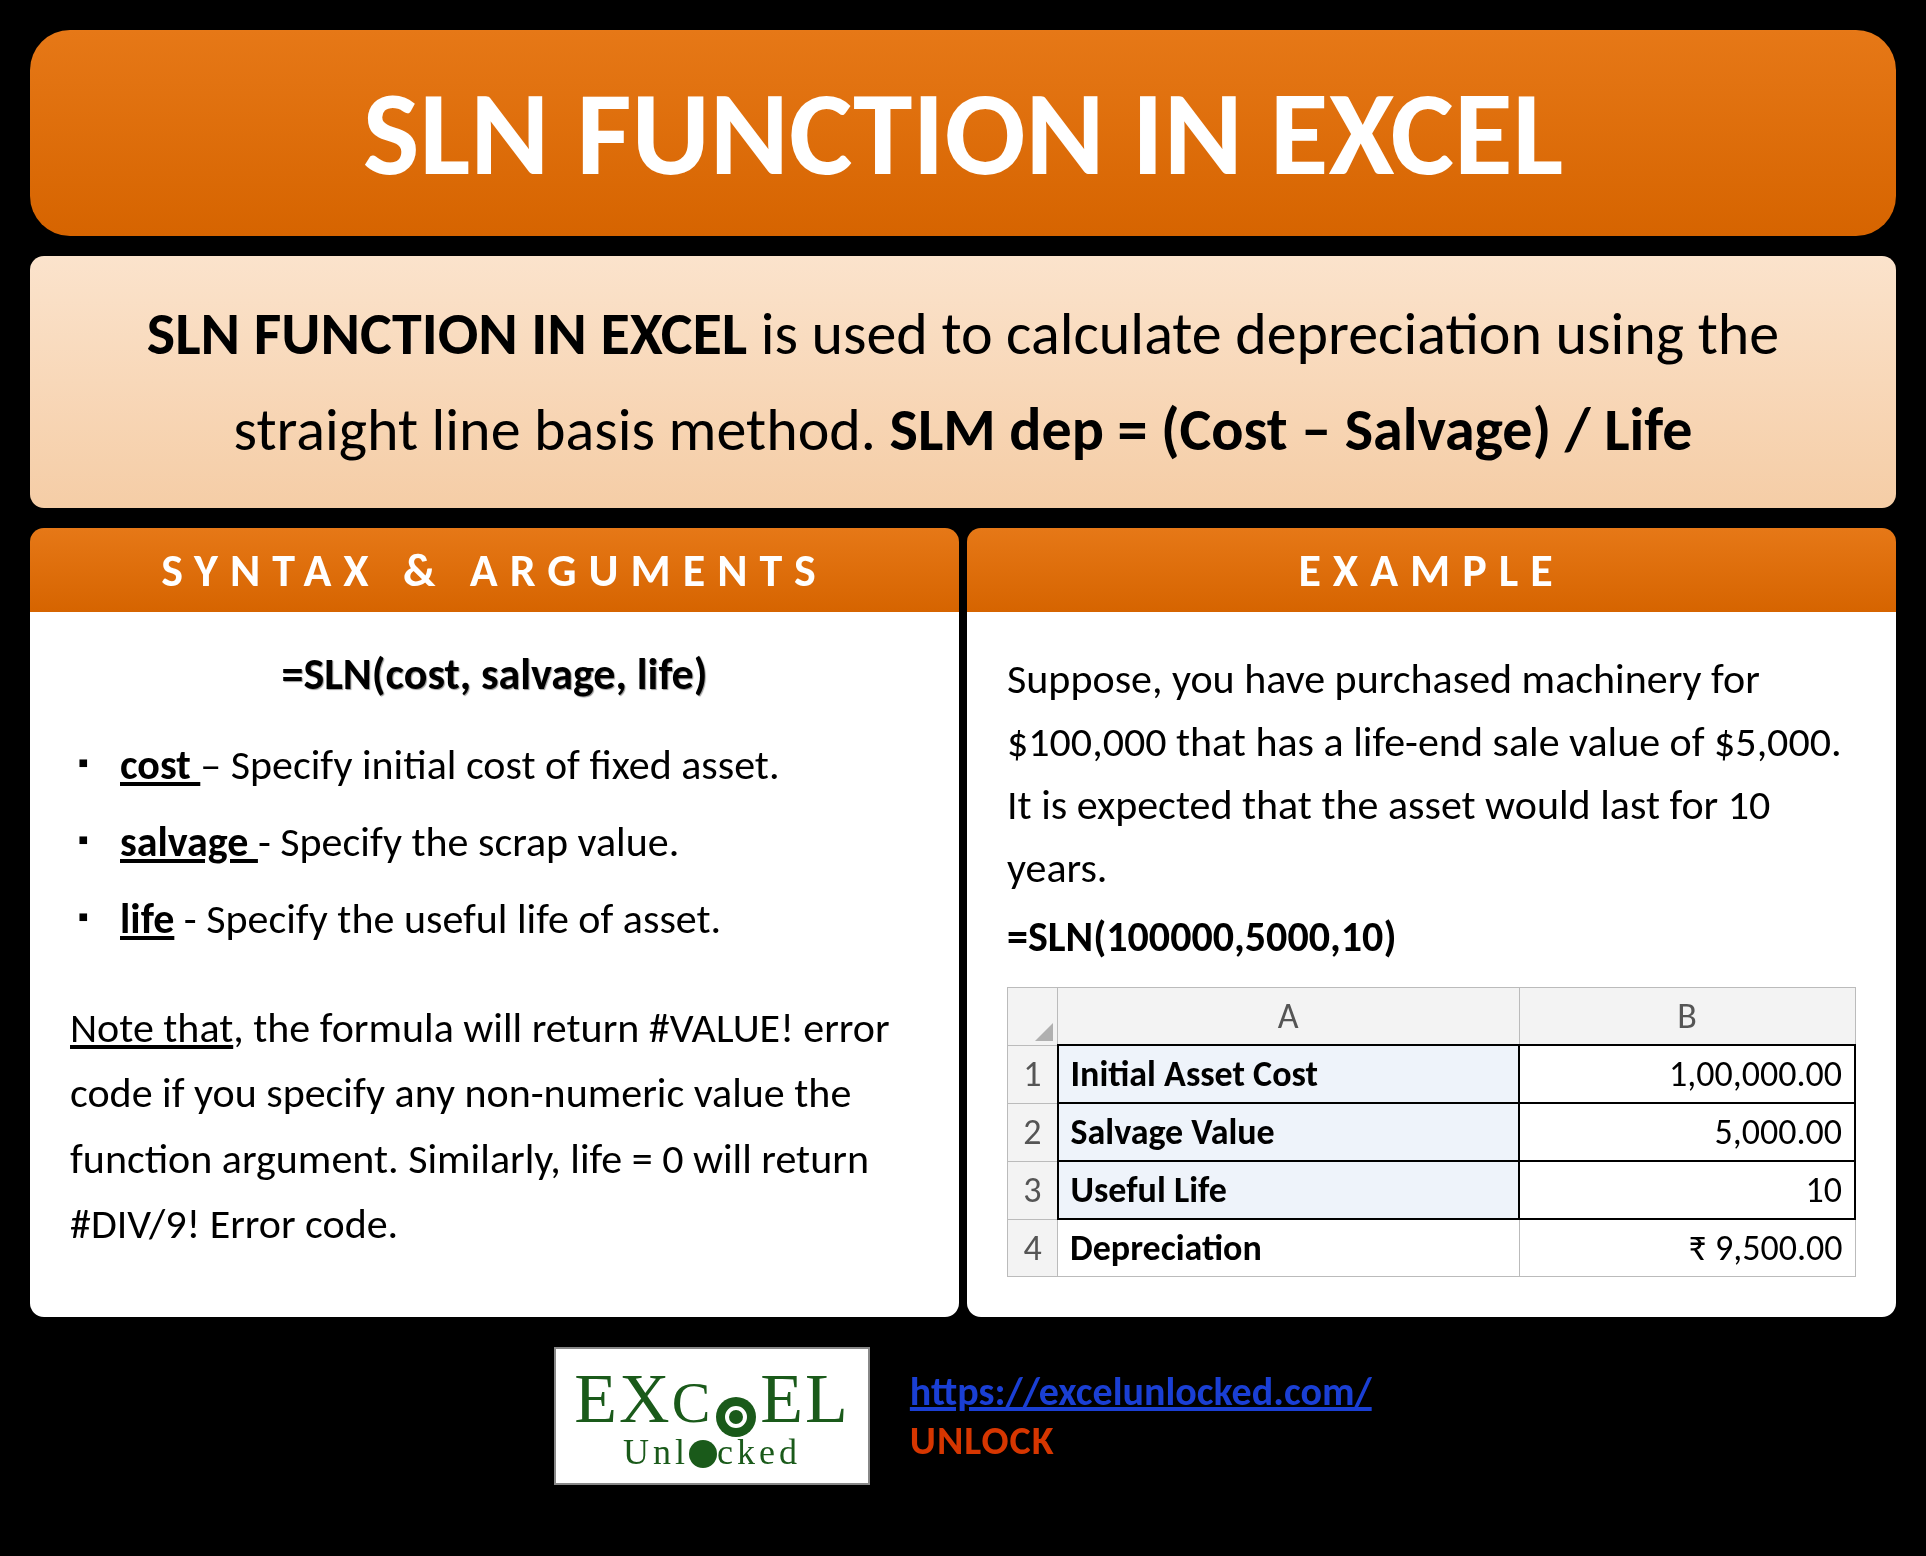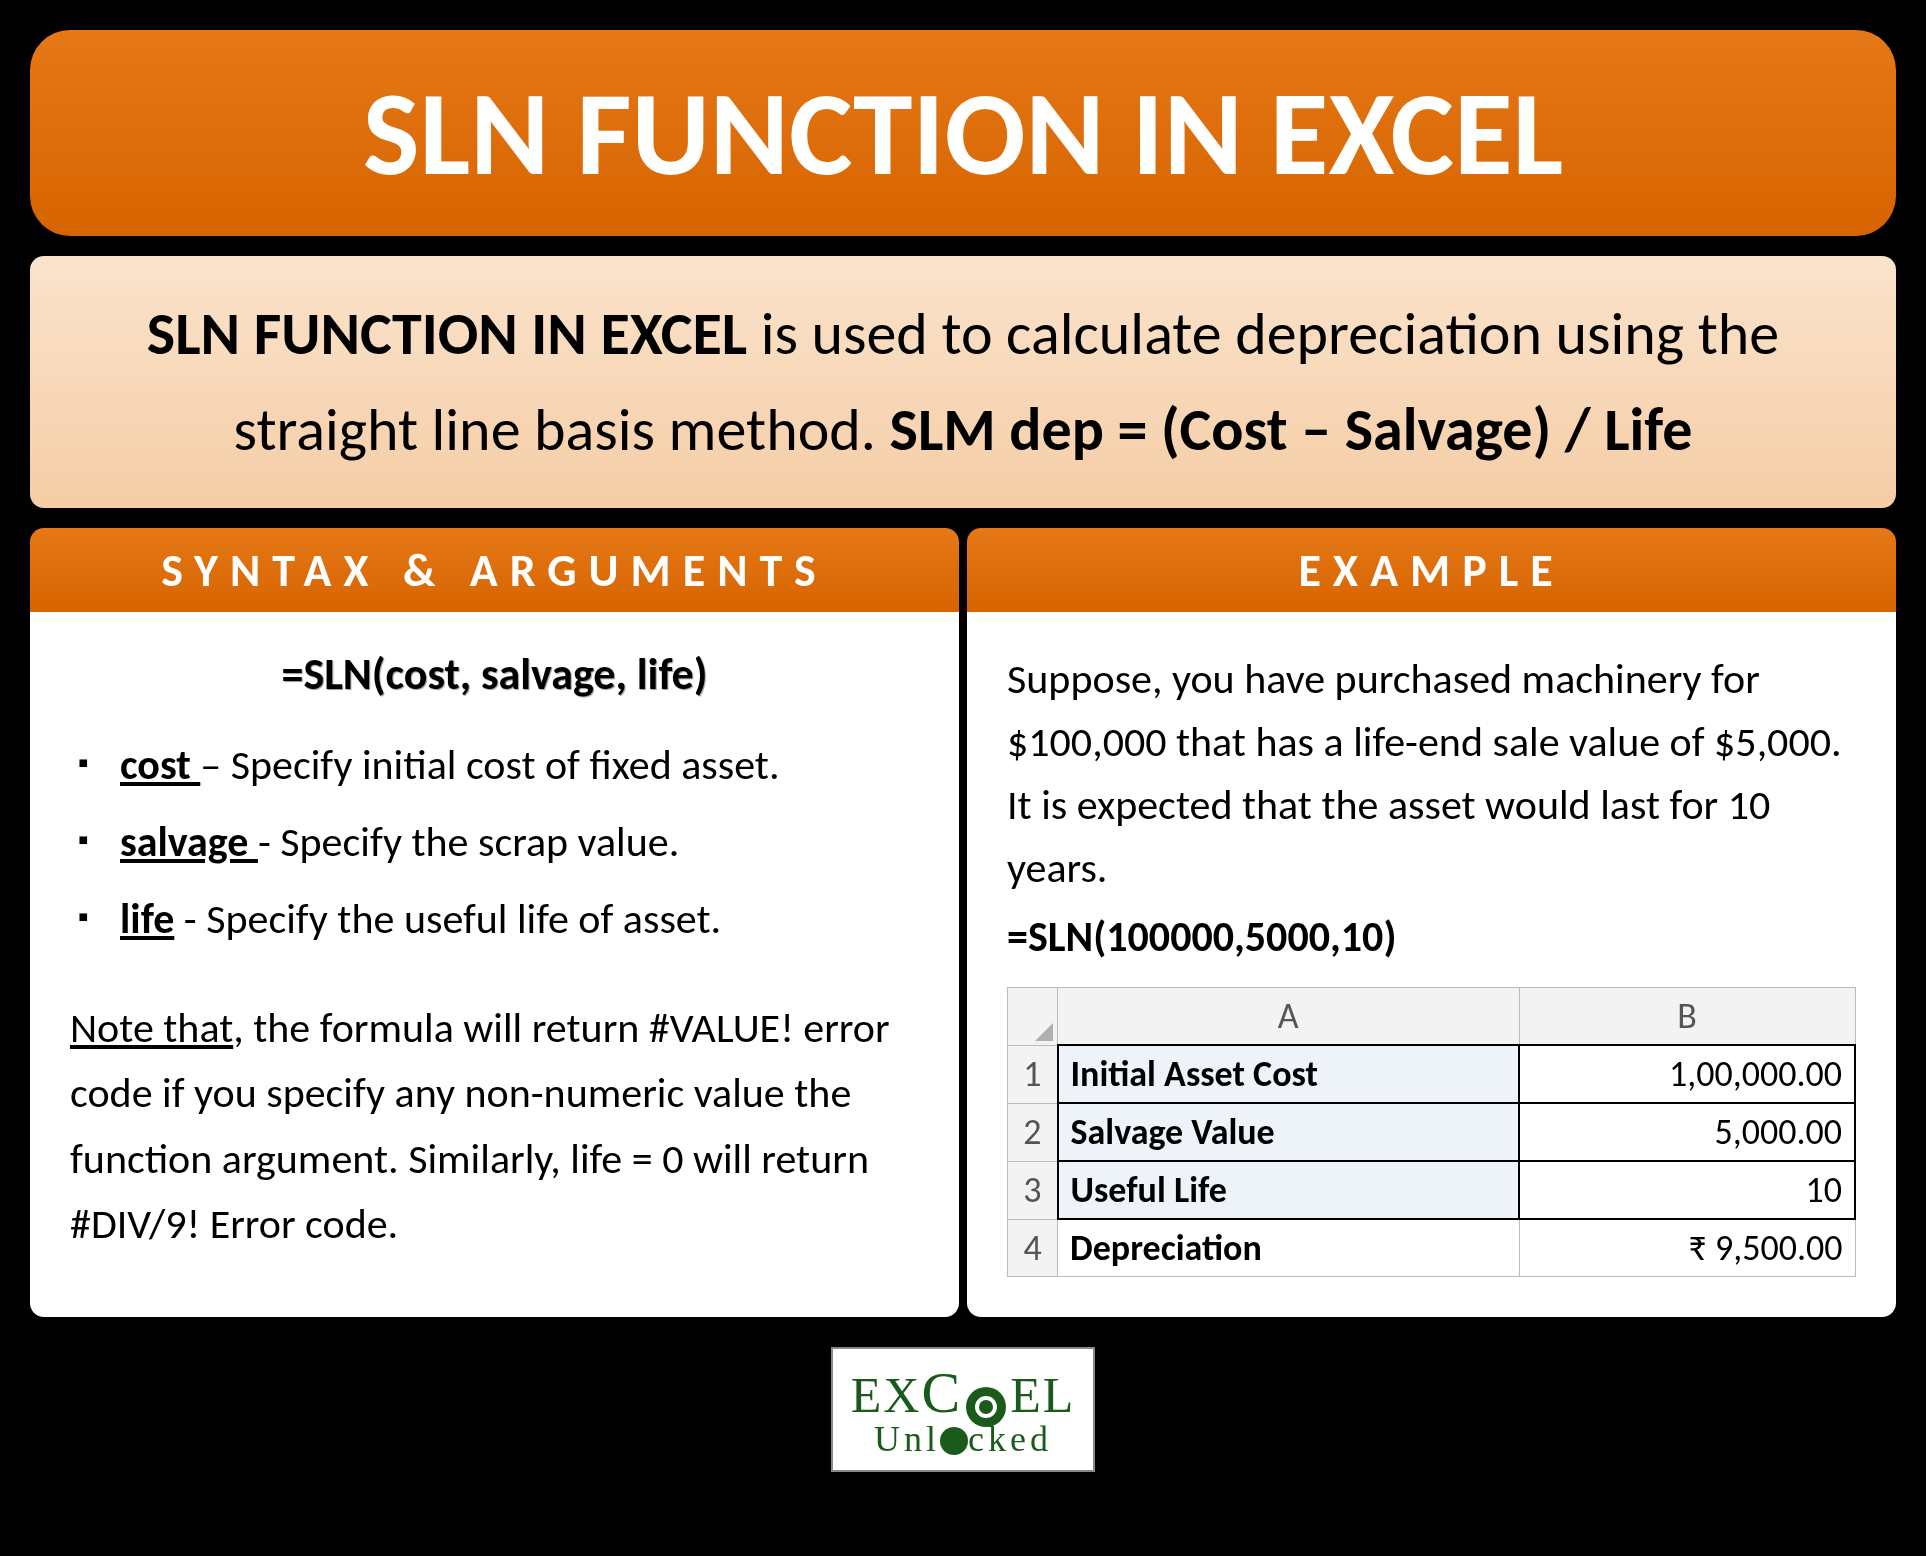--- a/index.html
+++ b/index.html
@@ -147,21 +147,21 @@
   }
   .logo-main {
     font-family: "Times New Roman", serif;
     font-size: 58px;
     font-weight: normal;
     color: #1a5a1a;
     letter-spacing: 2px;
     display: flex;
     align-items: baseline;
   }
-  .logo-main .xc { font-size: 50px; text-align: right; }
+  .logo-main .xc { font-size: 70px; text-align: right; }
   .logo-main .key {
     display: inline-flex;
     align-items: center;
     justify-content: center;
     width: 40px; height: 40px;
     background: #1a5a1a;
     border-radius: 50%;
     margin: 0 4px;
     position: relative;
     top: 6px;
@@ -260,13 +260,17 @@
 <div class="footer">
   <div class="logo-box">
     <div class="logo-main">
       <span class="xc">EX</span>
         <span style="position:relative;"><span style="font-size:58px;">C</span></span>
         <span class="key"></span>
         <span class="xc">EL</span>
     </div>
     <div class="logo-sub">Unl<span style="display:inline-block;width:28px;height:28px;background:#1a5a1a;border-radius:50%;vertical-align:middle;position:relative;top:-2px;"></span>cked</div>
   </div>
+  <div class="footer-links">
+    <a href="#">https://excelunlocked.com/</a><br>
+    <span class="unlock">UNLOCK</span>
+  </div>
 </div>
 
 </body></html>

